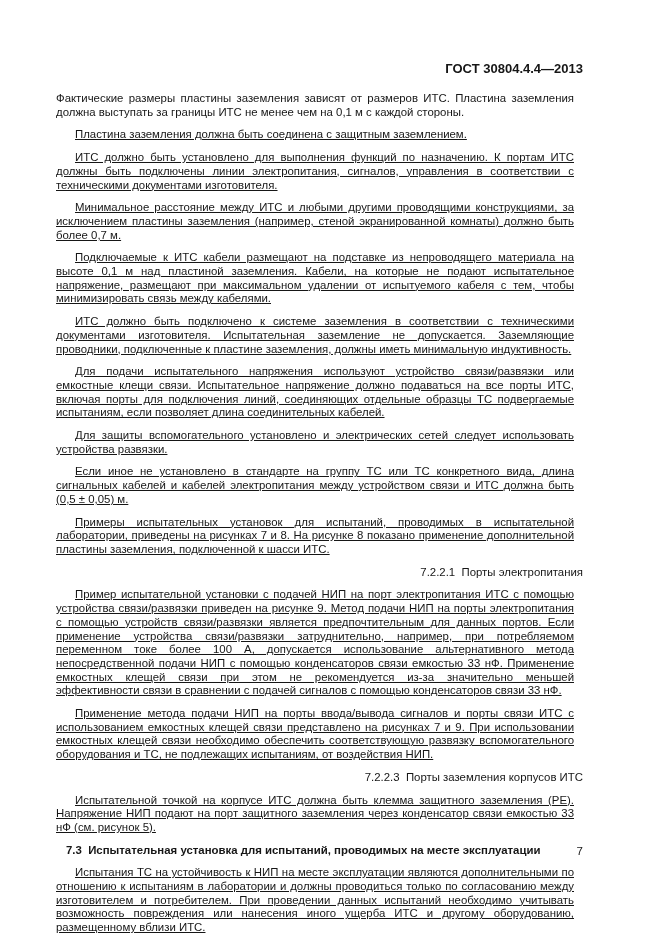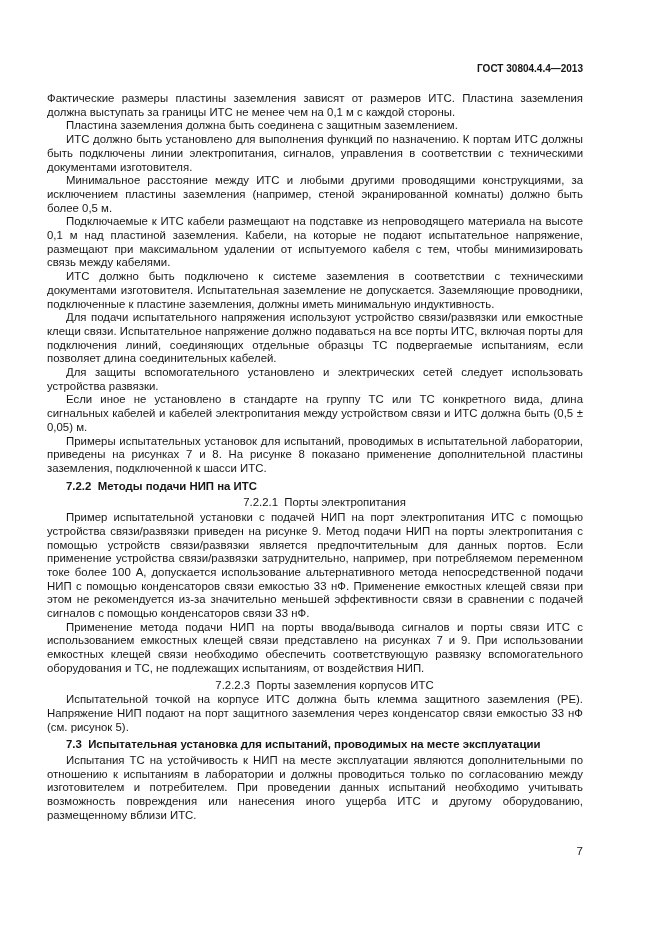--- a/index.html
+++ b/index.html
@@ -13,48 +13,49 @@
     height: 936px;
     background: #ffffff;
     box-sizing: border-box;
     padding: 62px 78px 0 47px;
     font-family: "Liberation Sans", sans-serif;
     color: #161616;
     overflow: hidden;
   }
   .header {
     text-align: right;
-    font-size: 10px;
+    font-size: 13px;
     font-weight: bold;
     line-height: 13px;
     margin-bottom: 17px;
   }
   .content {
     font-size: 11.4px;
     line-height: 13.7px;
     text-align: justify;
     hyphens: auto;
     -webkit-hyphens: auto;
   }
   .content p {
-    margin: 0;
+    margin: 9px;
     padding: 0;
   }
   .content p.indent {
     text-indent: 19px;
+    text-decoration: underline;
   }
   .content p.h-bold {
     font-weight: bold;
     text-indent: 19px;
     text-align: left;
     margin: 4px 0 2px 0;
   }
   .content p.h-sub {
     text-indent: 19px;
-    text-align: center;
+    text-align: right;
     margin: 3px 0 1px 0;
   }
   .footer {
     position: absolute;
     top: 845px;
     right: 78px;
     font-size: 11.5px;
     line-height: 13px;
   }
 </style>
@@ -62,28 +63,27 @@
 <body>
 
 <div class="page">
   <div class="header">
     <span>ГОСТ 30804.4.4—2013</span>
   </div>
   <div class="content">
       <p>Фактические размеры пластины заземления зависят от размеров ИТС. Пластина заземления должна выступать за границы ИТС не менее чем на 0,1 м с каждой стороны.</p>
       <p class="indent">Пластина заземления должна быть соединена с защитным заземлением.</p>
       <p class="indent">ИТС должно быть установлено для выполнения функций по назначению. К портам ИТС должны быть подключены линии электропитания, сигналов, управления в соответствии с техническими документами изготовителя.</p>
-      <p class="indent">Минимальное расстояние между ИТС и любыми другими проводящими конструкциями, за исключением пластины заземления (например, стеной экранированной комнаты) должно быть более 0,5 м.</p>
+      <p class="indent">Минимальное расстояние между ИТС и любыми другими проводящими конструкциями, за исключением пластины заземления (например, стеной экранированной комнаты) должно быть более 0,7 м.</p>
       <p class="indent">Подключаемые к ИТС кабели размещают на подставке из непроводящего материала на высоте 0,1 м над пластиной заземления. Кабели, на которые не подают испытательное напряжение, размещают при максимальном удалении от испытуемого кабеля с тем, чтобы минимизировать связь между кабелями.</p>
       <p class="indent">ИТС должно быть подключено к системе заземления в соответствии с техническими документами изготовителя. Испытательная заземление не допускается. Заземляющие проводники, подключенные к пластине заземления, должны иметь минимальную индуктивность.</p>
       <p class="indent">Для подачи испытательного напряжения используют устройство связи/развязки или емкостные клещи связи. Испытательное напряжение должно подаваться на все порты ИТС, включая порты для подключения линий, соединяющих отдельные образцы ТС подвергаемые испытаниям, если позволяет длина соединительных кабелей.</p>
       <p class="indent">Для защиты вспомогательного установлено и электрических сетей следует использовать устройства развязки.</p>
       <p class="indent">Если иное не установлено в стандарте на группу ТС или ТС конкретного вида, длина сигнальных кабелей и кабелей электропитания между устройством связи и ИТС должна быть (0,5 ± 0,05) м.</p>
       <p class="indent">Примеры испытательных установок для испытаний, проводимых в испытательной лаборатории, приведены на рисунках 7 и 8. На рисунке 8 показано применение дополнительной пластины заземления, подключенной к шасси ИТС.</p>
-      <p class="h-bold">7.2.2&nbsp; Методы подачи НИП на ИТС</p>
       <p class="h-sub">7.2.2.1&nbsp; Порты электропитания</p>
       <p class="indent">Пример испытательной установки с подачей НИП на порт электропитания ИТС с помощью устройства связи/развязки приведен на рисунке 9. Метод подачи НИП на порты электропитания с помощью устройств связи/развязки является предпочтительным для данных портов. Если применение устройства связи/развязки затруднительно, например, при потребляемом переменном токе более 100 А, допускается использование альтернативного метода непосредственной подачи НИП с помощью конденсаторов связи емкостью 33 нФ. Применение емкостных клещей связи при этом не рекомендуется из-за значительно меньшей эффективности связи в сравнении с подачей сигналов с помощью конденсаторов связи 33 нФ.</p>
       <p class="indent">Применение метода подачи НИП на порты ввода/вывода сигналов и порты связи ИТС с использованием емкостных клещей связи представлено на рисунках 7 и 9. При использовании емкостных клещей связи необходимо обеспечить соответствующую развязку вспомогательного оборудования и ТС, не подлежащих испытаниям, от воздействия НИП.</p>
       <p class="h-sub">7.2.2.3&nbsp; Порты заземления корпусов ИТС</p>
       <p class="indent">Испытательной точкой на корпусе ИТС должна быть клемма защитного заземления (PE). Напряжение НИП подают на порт защитного заземления через конденсатор связи емкостью 33 нФ (см. рисунок 5).</p>
       <p class="h-bold">7.3&nbsp; Испытательная установка для испытаний, проводимых на месте эксплуатации</p>
       <p class="indent">Испытания ТС на устойчивость к НИП на месте эксплуатации являются дополнительными по отношению к испытаниям в лаборатории и должны проводиться только по согласованию между изготовителем и потребителем. При проведении данных испытаний необходимо учитывать возможность повреждения или нанесения иного ущерба ИТС и другому оборудованию, размещенному вблизи ИТС.</p>
     </div>
   <div class="footer">
     <span>7</span>

